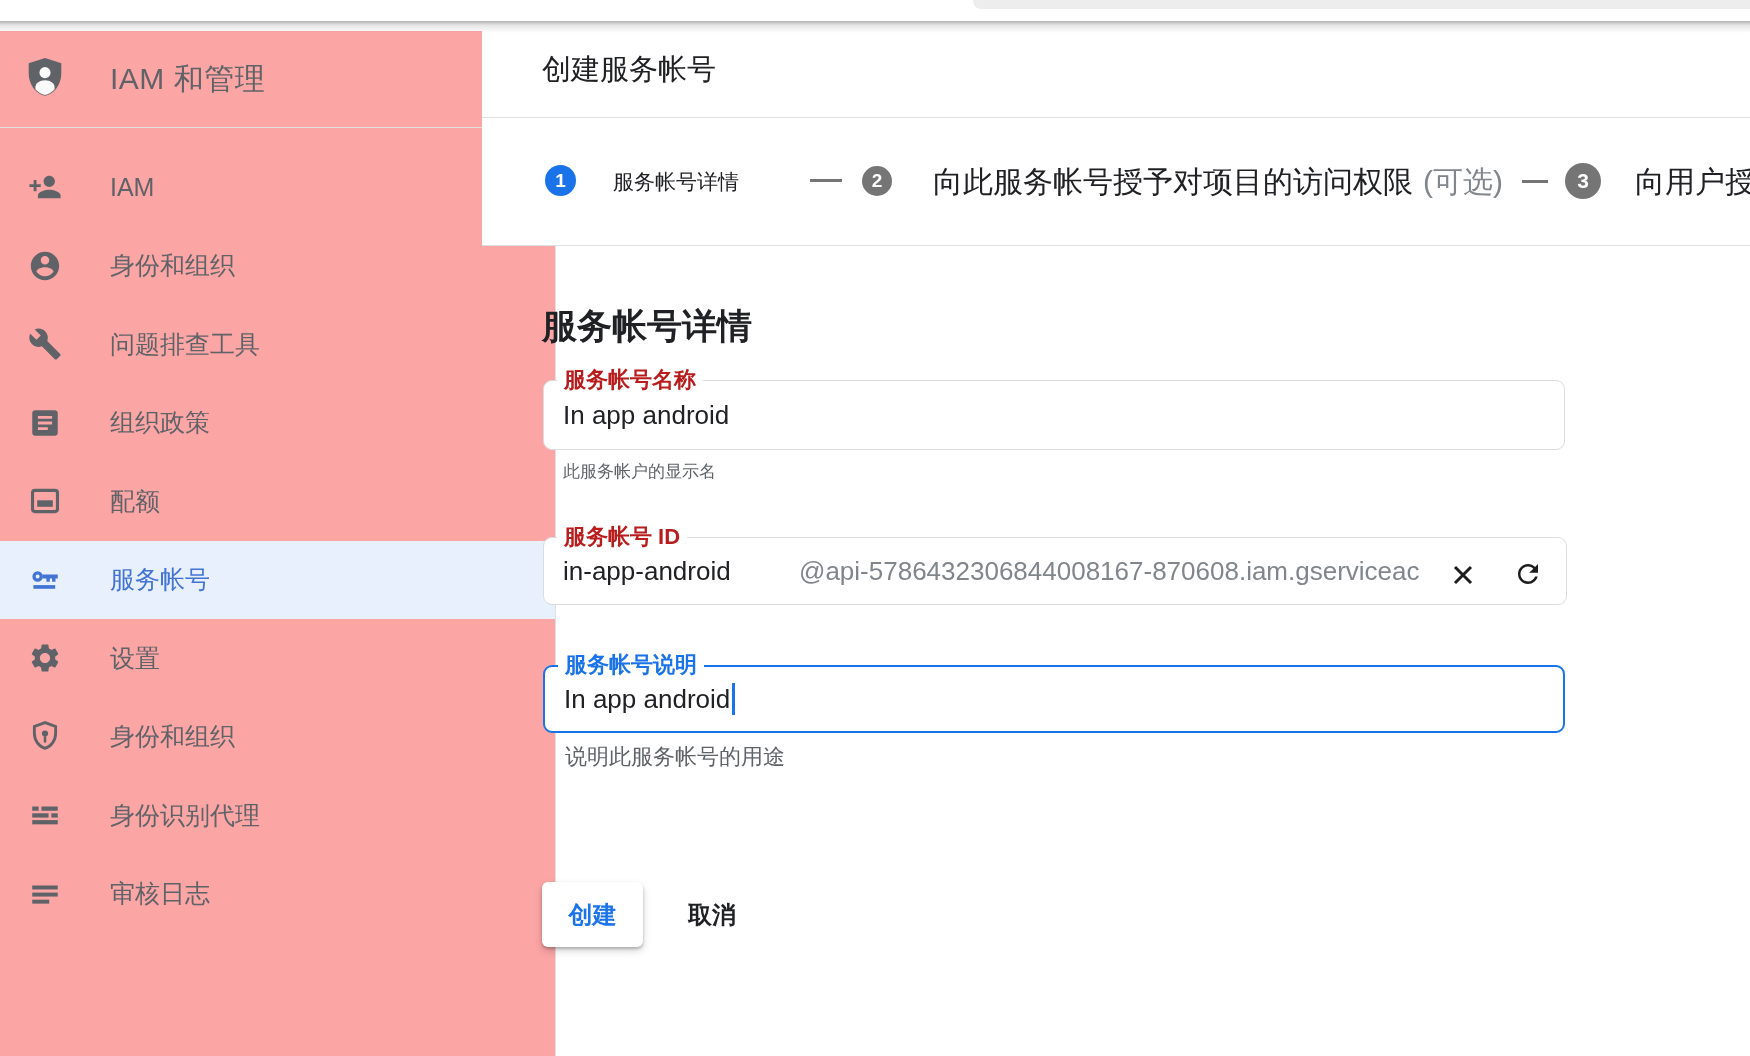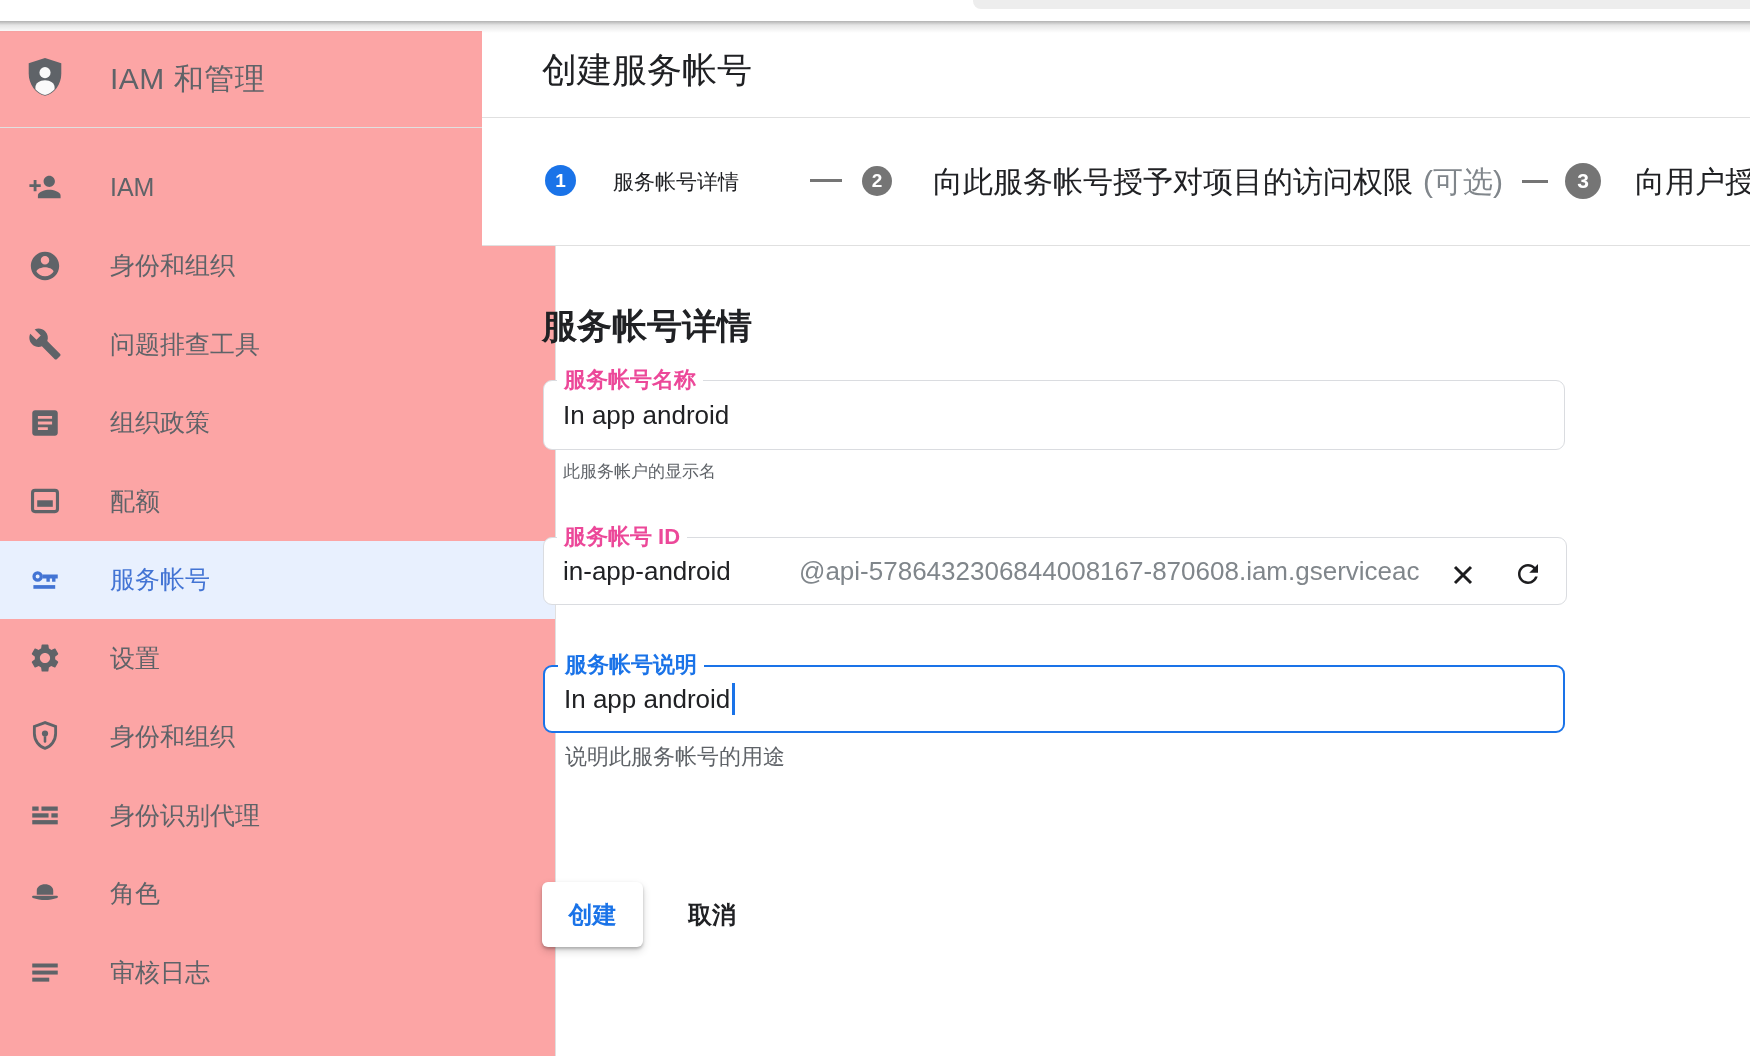--- a/index.html
+++ b/index.html
@@ -25,21 +25,21 @@
   .nav-row { height:78.5px; display:flex; align-items:center; padding-left:28px; cursor:pointer; }
   .nav-row .nicon { width:34px; height:34px; flex:none; color:#5f6368; }
   .nav-row .nlabel { margin-left:48px; font-size:25px; color:#5f6368; white-space:nowrap; }
   .nav-row.selected { background:#e8f0fe; }
   .nav-row.selected .nicon { color:#4374d4; }
   .nav-row.selected .nlabel { color:#4374d4; }
 
   
   #main-header { left:482px; top:21px; width:1268px; height:97px; background:#fff;
     border-bottom:1px solid #e0e0e0; }
-  #page-title { left:542px; top:21px; height:74px; line-height:97px; font-size:35px; color:#202124; white-space:nowrap; }
+  #page-title { left:542px; top:21px; height:74px; line-height:97px; font-size:29px; color:#202124; white-space:nowrap; }
 
   
   #stepper { left:482px; top:118px; width:1268px; height:128px; background:#fff;
     border-bottom:1px solid #e0e0e0; overflow:hidden; }
   .step-circle { border-radius:50%; color:#fff; display:flex; align-items:center;
     justify-content:center; font-weight:700; z-index:2; }
   #step1-circle { left:545px; top:165px; width:31px; height:31px; background:#1a73e8; font-size:19px; }
   #step2-circle { left:862px; top:166px; width:30px; height:30px; background:#757575; font-size:19px; }
   #step3-circle { left:1565px; top:163px; width:36px; height:36px; background:#757575; font-size:21px; }
   .step-label { top:118px; height:128px; line-height:128px; white-space:nowrap; color:#202124; }
@@ -49,21 +49,21 @@
   .optional { color:#80868b; margin-left:10px; }
   .step-dash { background:#757575; height:3px; }
   #dash1 { left:810px; top:179px; width:32px; }
   #dash2 { left:1522px; top:180px; width:26px; }
 
   
   #form-heading { left:542px; top:303px; font-size:35px; font-weight:600; color:#202124; white-space:nowrap; }
 
   .field { background:#fff; border:1px solid #dadce0; border-radius:9px; }
   .field .flabel { position:absolute; left:13px; top:-13px; background:#fff; padding:0 7px;
-    font-size:22px; font-weight:600; color:#ec4899; white-space:nowrap; line-height:24px; }
+    font-size:22px; font-weight:600; color:#b91c1c; white-space:nowrap; line-height:24px; }
   .field .fvalue { position:absolute; left:19px; top:0; height:100%; display:flex;
     align-items:center; font-size:26px; color:#202124; white-space:nowrap; }
 
   #field-name { left:543px; top:380px; width:1022px; height:70px; }
   #helper-name { left:563px; top:460px; font-size:17px; color:#5f6368; white-space:nowrap; }
 
   #field-id { left:543px; top:537px; width:1024px; height:68px; }
   #field-id .fsuffix { position:absolute; left:255px; top:0; height:100%; width:640px;
     display:flex; align-items:center; font-size:26px; color:#80868b;
     white-space:nowrap; overflow:hidden; }
@@ -186,29 +186,20 @@
           <rect x="3" y="6" width="4.5" height="3"></rect>
             <rect x="9.5" y="6" width="11.5" height="3"></rect>
           <rect x="3" y="10.8" width="11.5" height="3"></rect>
             <rect x="16.5" y="10.8" width="4.5" height="3"></rect>
           <rect x="3" y="15.6" width="18" height="3"></rect>
         </svg>
       </span>
       <span class="nlabel">身份识别代理</span>
     </div>
 
-    <div class="nav-row">
-      <span class="nicon">
-        <svg viewBox="0 0 24 24" width="34" height="34" fill="currentColor">
-          <path d="M12 5.2c-3.2 0-5.8 1.9-5.8 4.3v3h11.6v-3c0-2.4-2.6-4.3-5.8-4.3z"></path>
-          <path d="M3.6 13.2h16.8c.9 0 1 1.3.1 1.6-2.4.9-5.7 1.5-8.5 1.5s-6.1-.6-8.5-1.5c-.9-.3-.8-1.6.1-1.6z"></path>
-        </svg>
-      </span>
-      <span class="nlabel">角色</span>
-    </div>
 
     <div class="nav-row">
       <span class="nicon">
         <svg viewBox="0 0 24 24" width="34" height="34" fill="currentColor">
           <rect x="3" y="6" width="18" height="2.8"></rect>
             <rect x="3" y="11" width="18" height="2.8"></rect>
             <rect x="3" y="16" width="12" height="2.8"></rect>
         </svg>
       </span>
       <span class="nlabel">审核日志</span>

